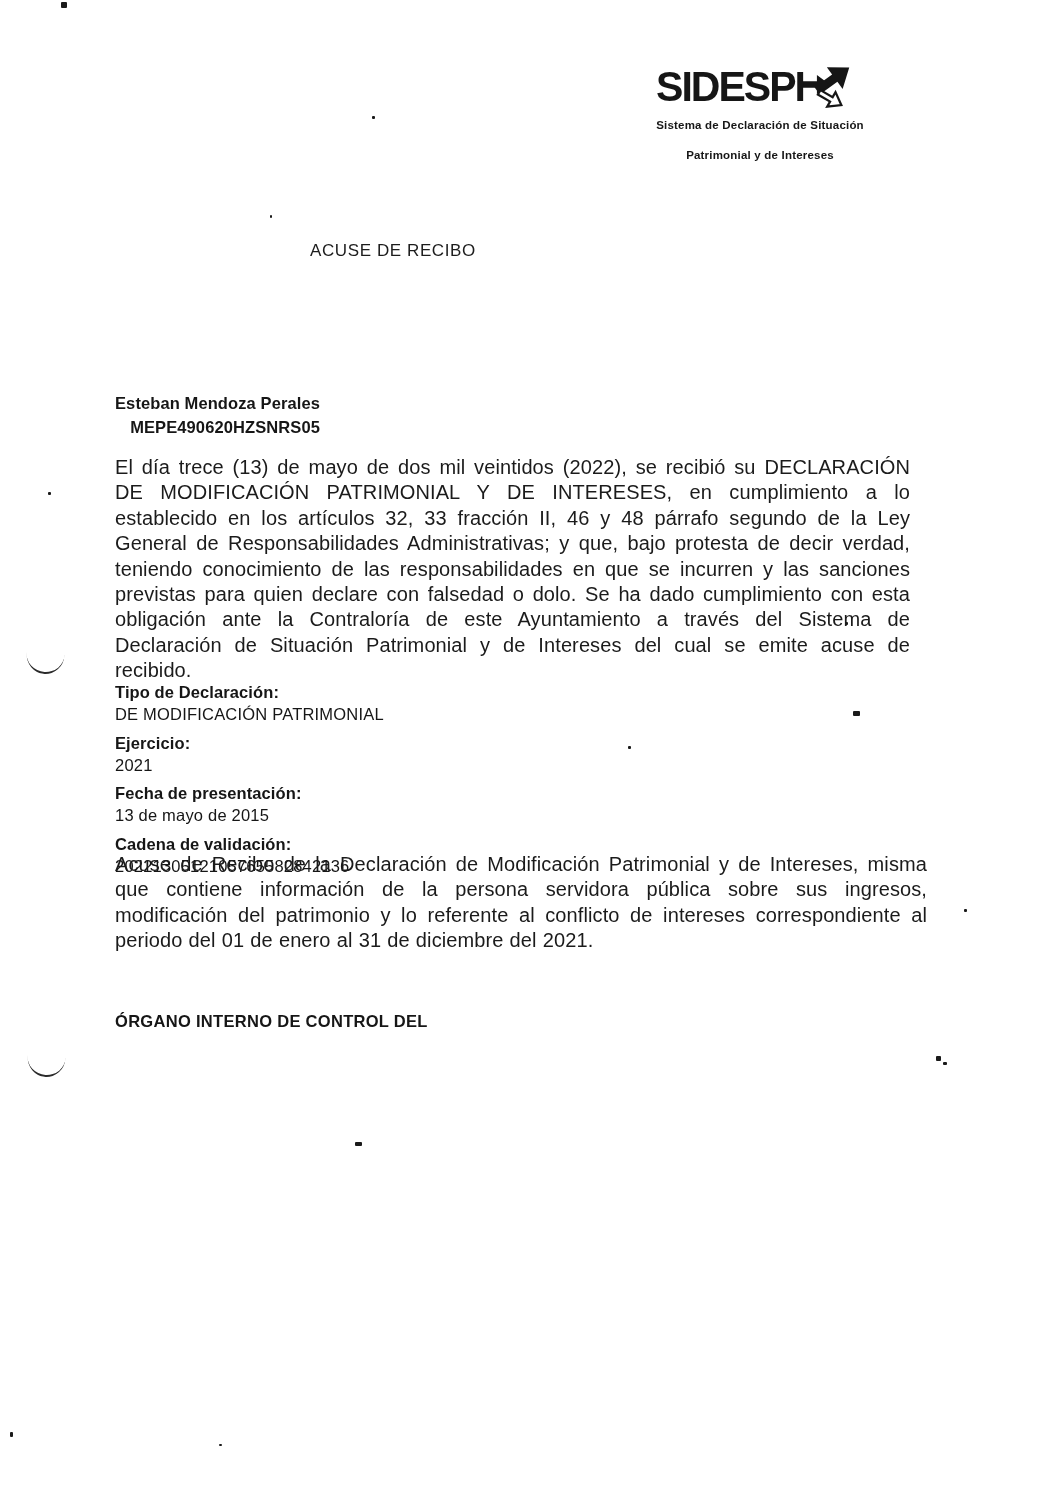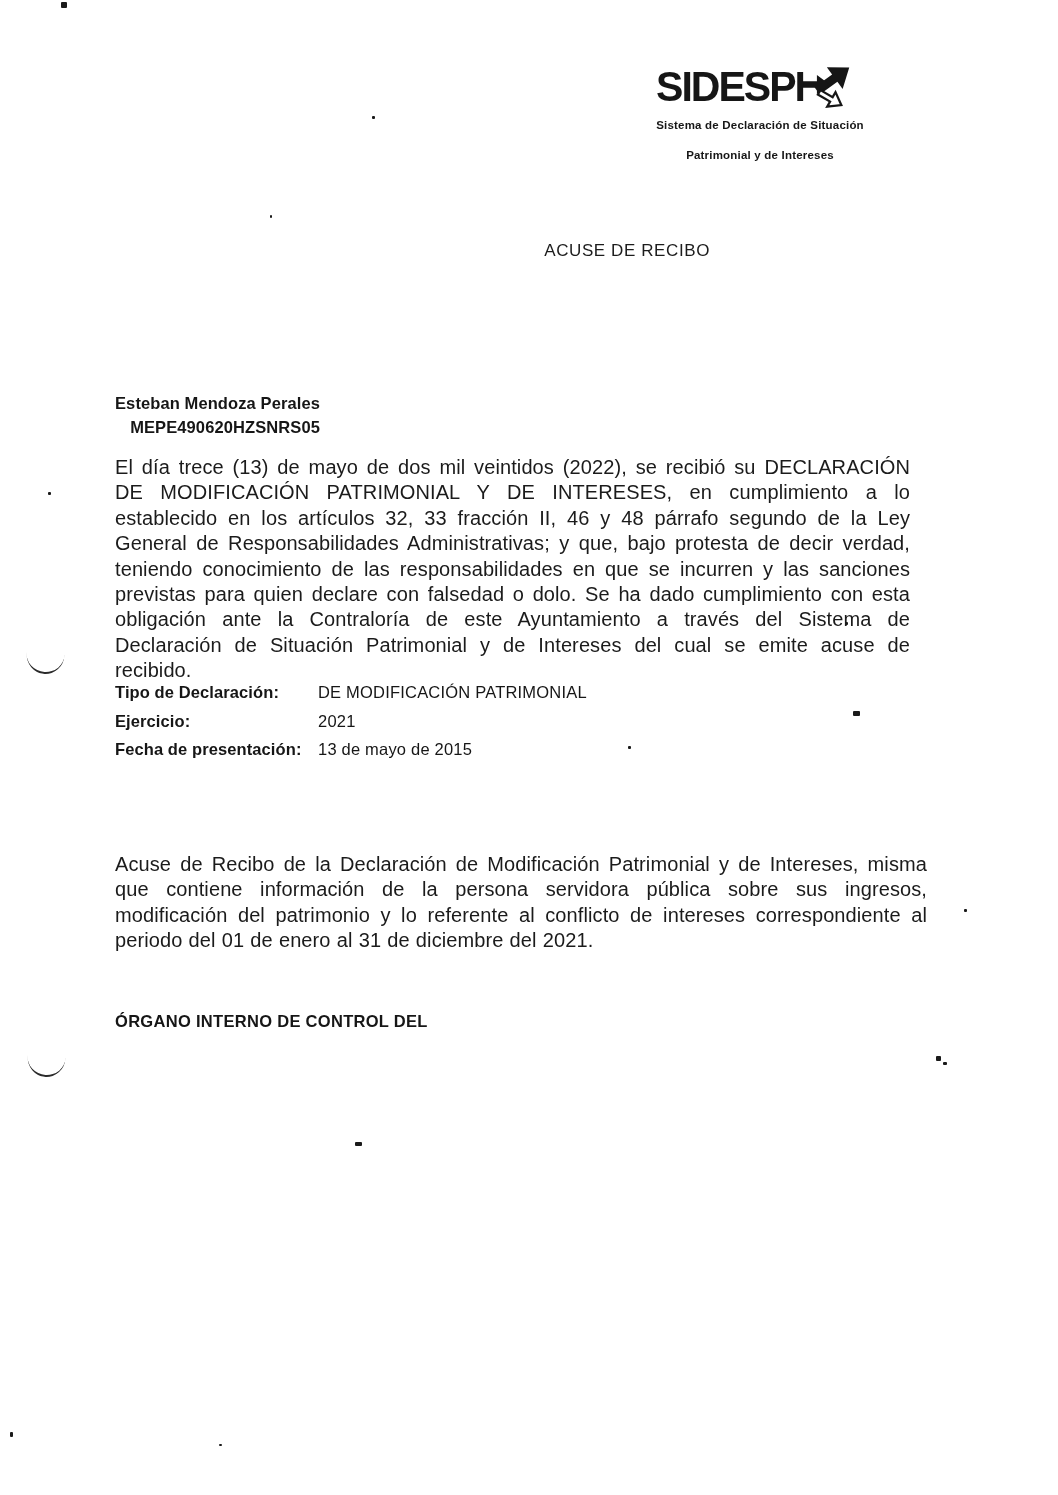--- a/index.html
+++ b/index.html
@@ -53,21 +53,21 @@
     margin-top: 2px;
     letter-spacing: 0.2px;
   }
 
   
   .title-block {
     position: absolute;
     left: 310px;
     top: 238px;
     width: 400px;
-    text-align: right;
+    text-align: left;
     font-size: 17px;
     letter-spacing: 0.6px;
     line-height: 26px;
     color: #1c1c1c;
   }
 
   
   .declarant {
     position: absolute;
     left: 115px;
@@ -98,20 +98,21 @@
     position: absolute;
     left: 115px;
     top: 681px;
     font-size: 16.5px;
   }
   .field-row {
     display: flex;
     align-items: baseline;
     margin-bottom: 6.5px;
     line-height: 22px;
+    flex-direction: column;
   }
   .field-label {
     font-weight: 700;
     width: 203px;
     flex: 0 0 auto;
     white-space: nowrap;
     letter-spacing: 0.1px;
   }
   .field-value {
     white-space: nowrap;
@@ -186,20 +187,24 @@
       <span class="field-value">DE MODIFICACIÓN PATRIMONIAL</span>
     </div>
     <div class="field-row">
       <span class="field-label">Ejercicio:</span>
       <span class="field-value">2021</span>
     </div>
     <div class="field-row">
       <span class="field-label">Fecha de presentación:</span>
       <span class="field-value">13 de mayo de 2015</span>
     </div>
+    <div class="field-row">
+      <span class="field-label">Cadena de validación:</span>
+      <span class="field-value">2022130512105765582842136</span>
+    </div>
   </div>
 
   <div class="para para-summary">Acuse de Recibo de la Declaración de Modificación Patrimonial y de Intereses, misma que contiene información de la persona servidora pública sobre sus ingresos, modificación del patrimonio y lo referente al conflicto de intereses correspondiente al periodo del 01 de enero al 31 de diciembre del 2021.</div>
 
   <div class="footer-heading">ÓRGANO INTERNO DE CONTROL DEL</div>
 
   <div class="arc arc-1"></div>
   <div class="arc arc-2"></div>
 
   <div class="speck" style="left:61px;  top:2px;    width:6px; height:6px;"></div>

